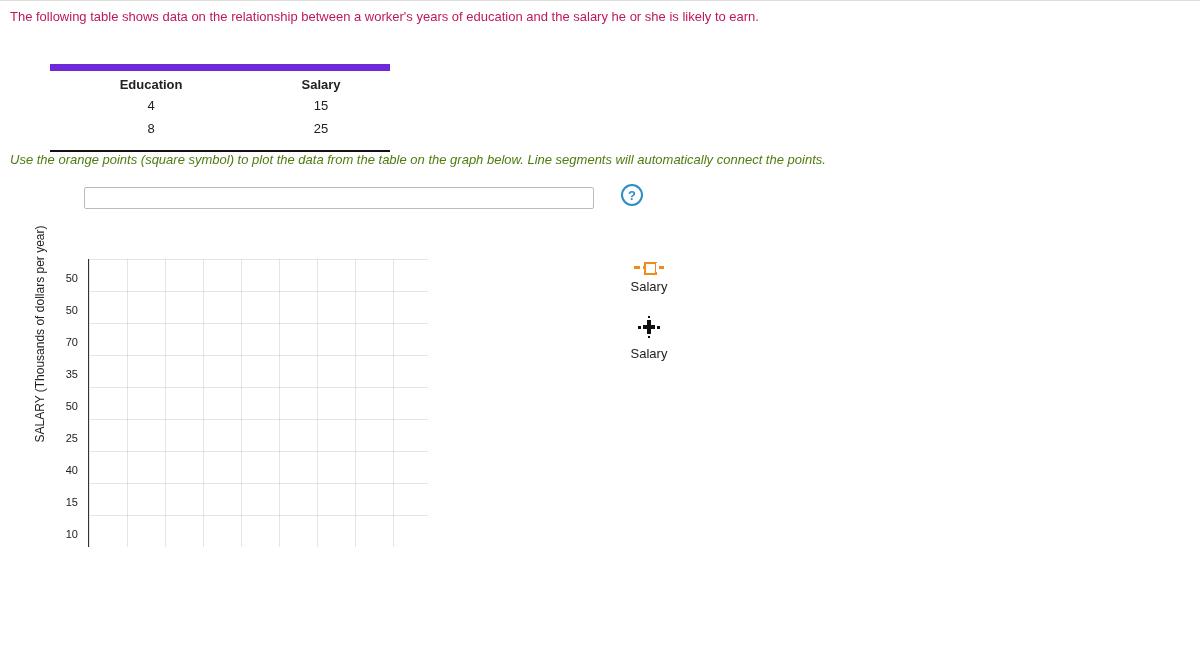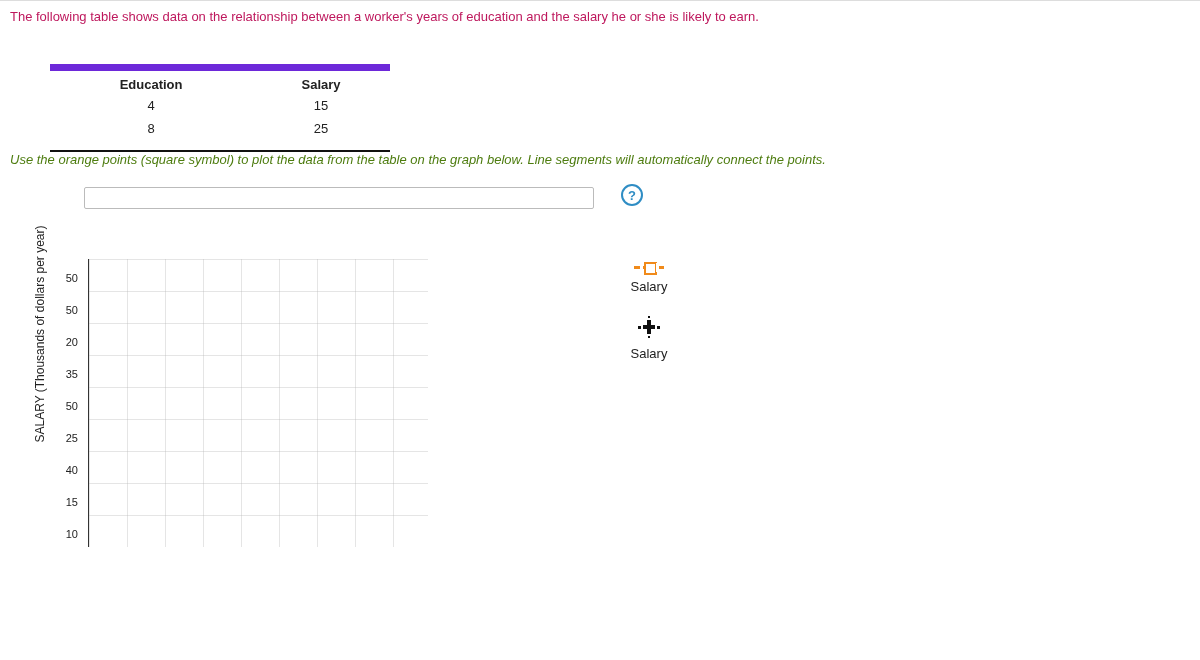--- a/index.html
+++ b/index.html
@@ -243,21 +243,21 @@
 
   <div class="instructions">Use the orange points (square symbol) to plot the data from the table on the graph below. Line segments will automatically connect the points.</div>
 
   <div class="chart-area">
     <div class="ylabel-col">
       <div class="ylabel">SALARY (Thousands of dollars per year)</div>
     </div>
     <div class="ticks-col">
       <div class="tick">50</div>
       <div class="tick">50</div>
-      <div class="tick">20</div>
+      <div class="tick">70</div>
       <div class="tick">35</div>
       <div class="tick">50</div>
       <div class="tick">25</div>
       <div class="tick">40</div>
       <div class="tick">15</div>
       <div class="tick">10</div>
     </div>
     <div class="plot-panel panel-rel">
       <div class="header-bar"></div>
       <div class="plot-box"></div>

